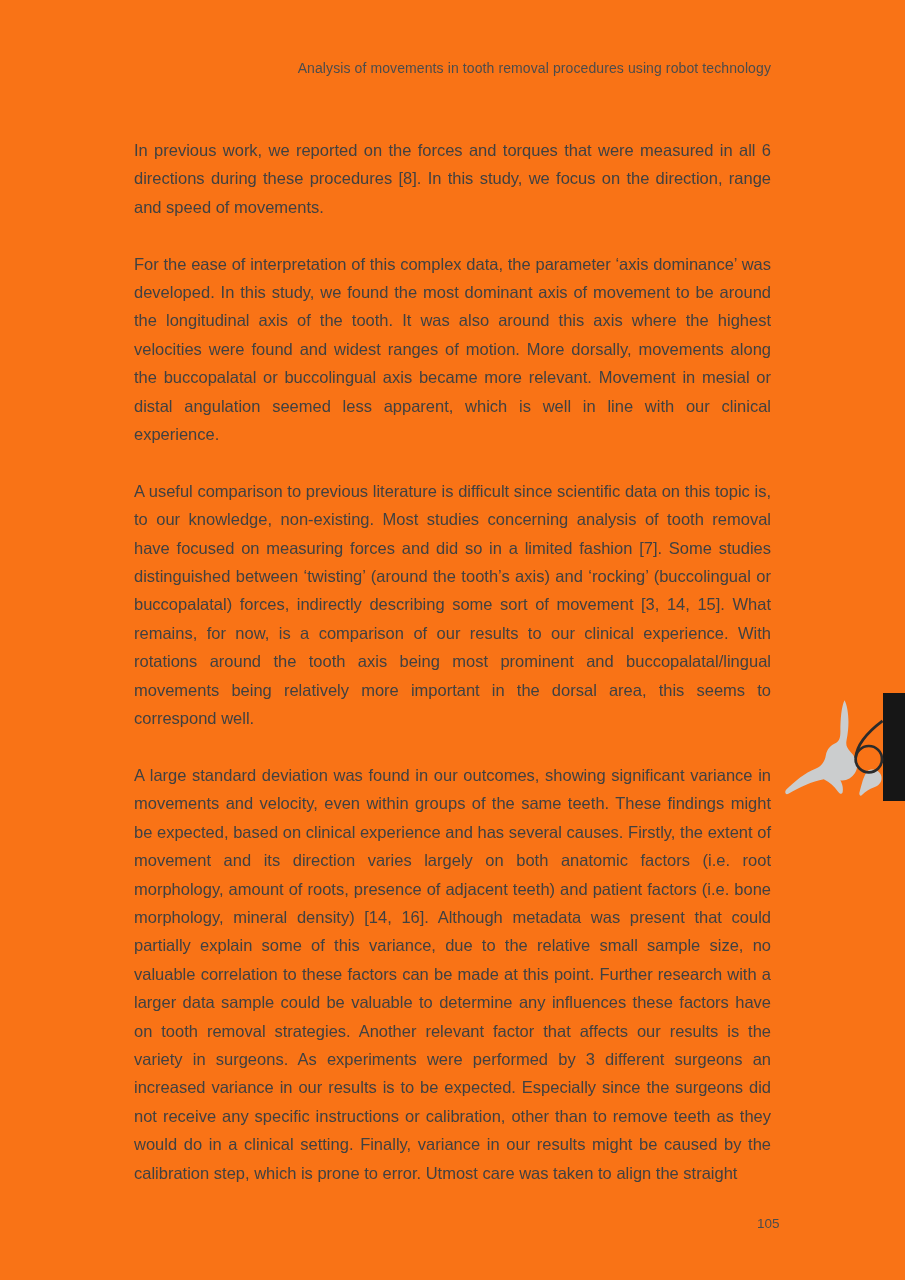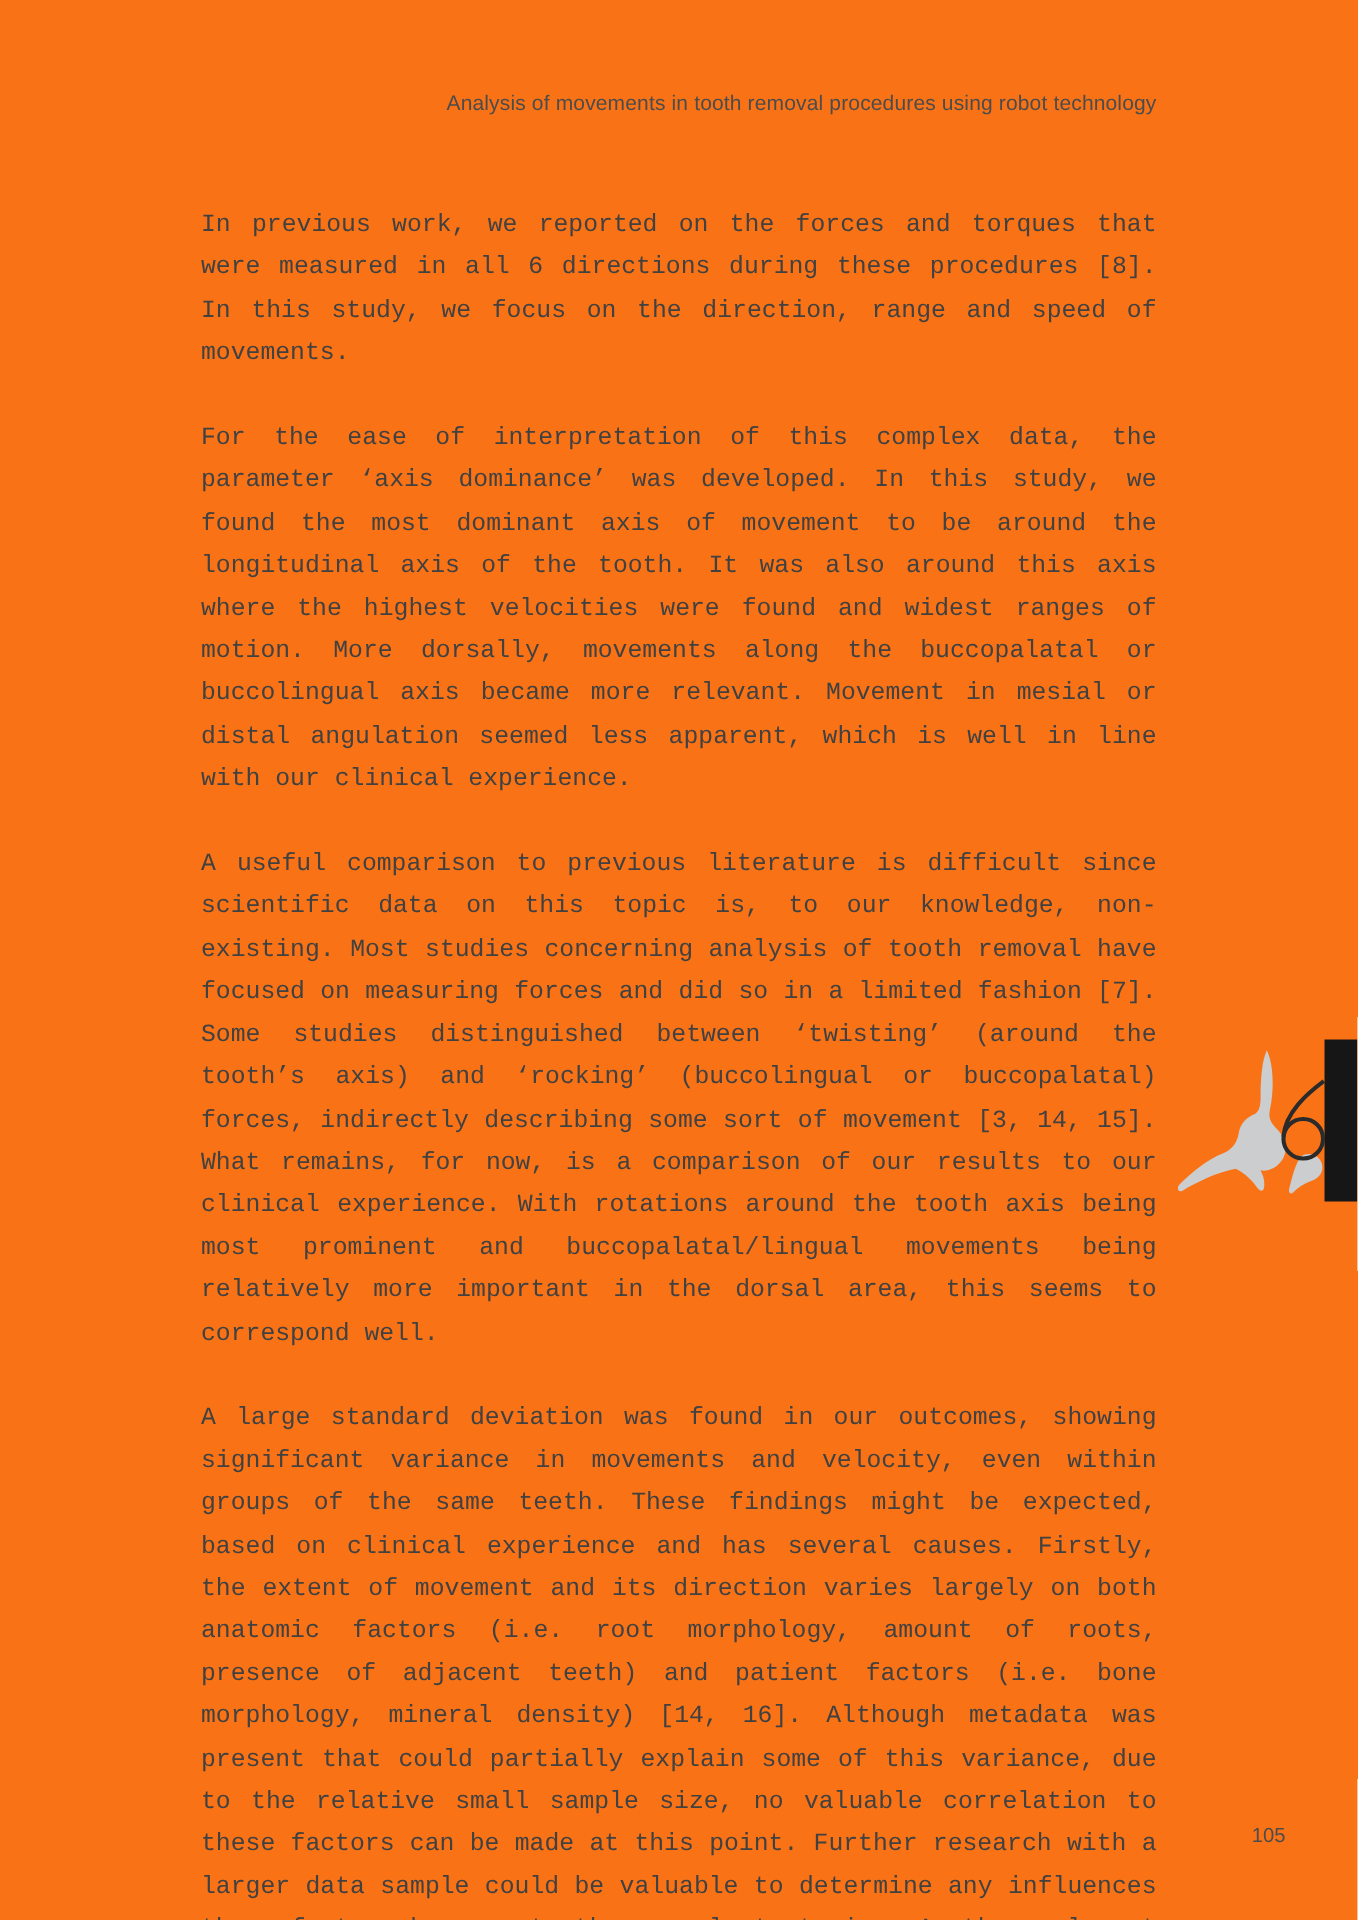--- a/index.html
+++ b/index.html
@@ -31,21 +31,20 @@
     top: 136px;
     left: 134px;
     width: 637px;
   }
   .content p {
     margin: 0 0 28.4px 0;
     font-size: 16.5px;
     line-height: 28.4px;
     text-align: justify;
     color: #414141;
-    font-family: Liberation Mono, monospace;
   }
   .chapter-marker {
     position: absolute;
     top: 690px;
     left: 770px;
     width: 135px;
     height: 125px;
   }
   .chapter-tab {
     position: absolute;
@@ -67,21 +66,21 @@
     left: 82px;
     top: 29px;
     width: 34px;
     height: 56px;
   }
   .page-number {
     position: absolute;
     top: 1216px;
     left: 757px;
     width: 100px;
-    text-align: right;
+    text-align: left;
     font-size: 13.5px;
     color: #4c4c4c;
   }
 </style>
 </head>
 <body>
 
 <div class="page">
 
   <div class="running-header">Analysis of movements in tooth removal procedures using robot technology</div>

